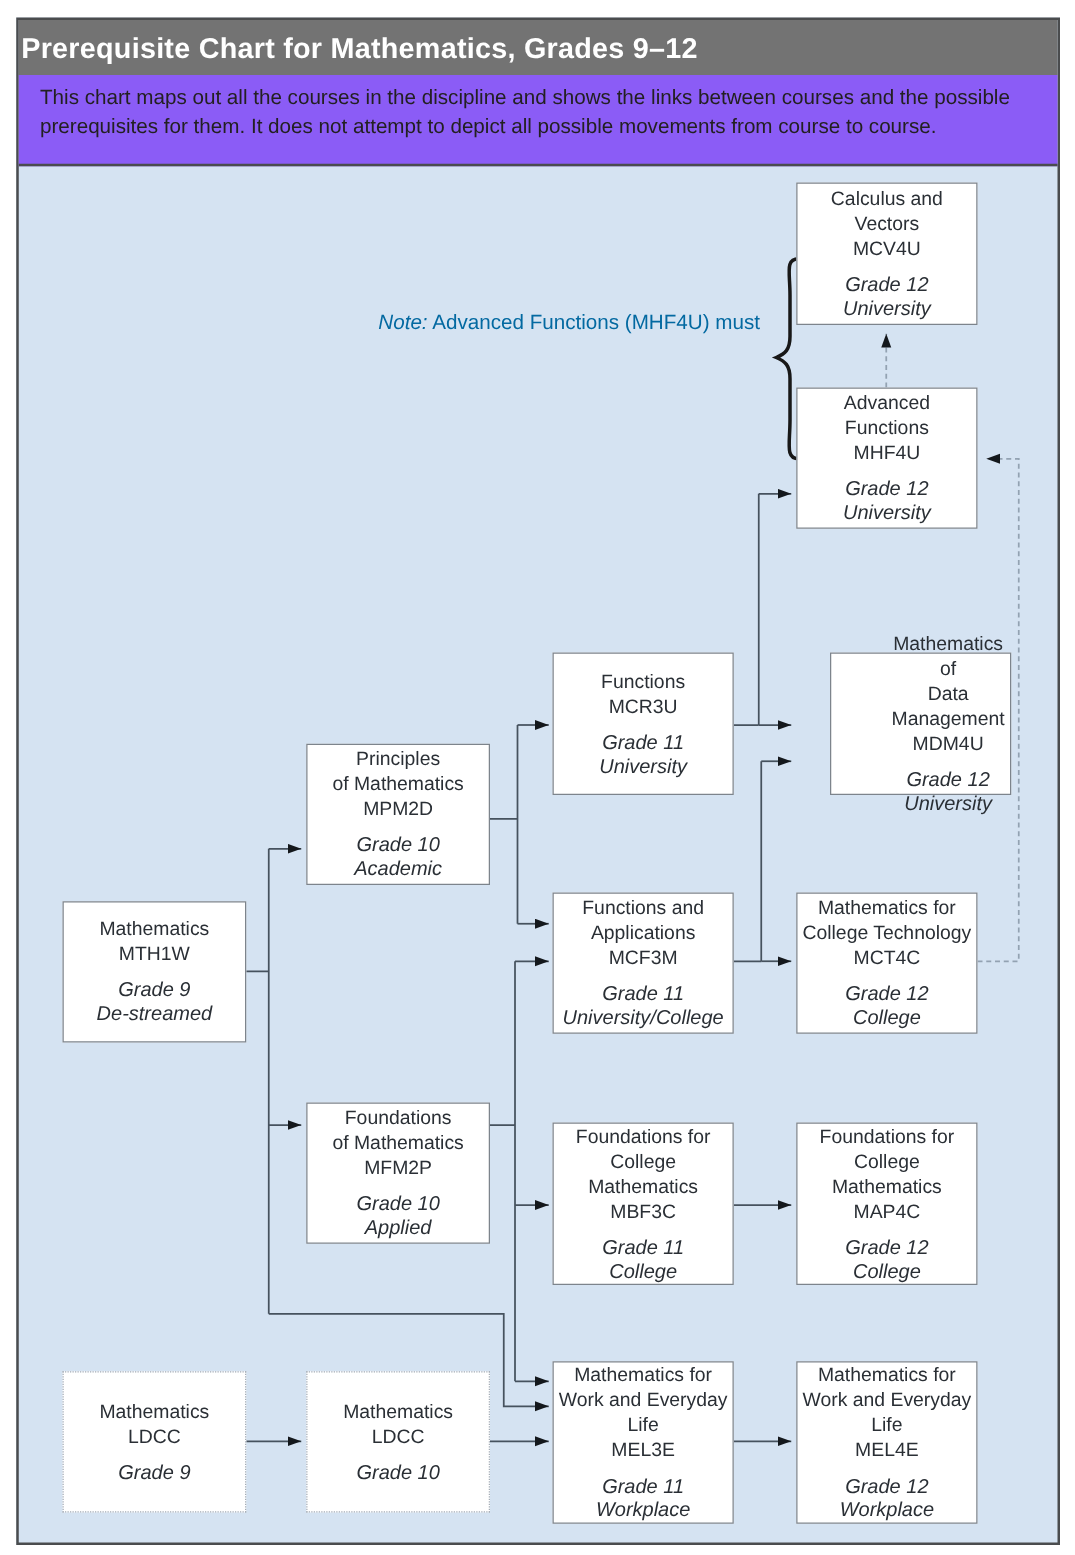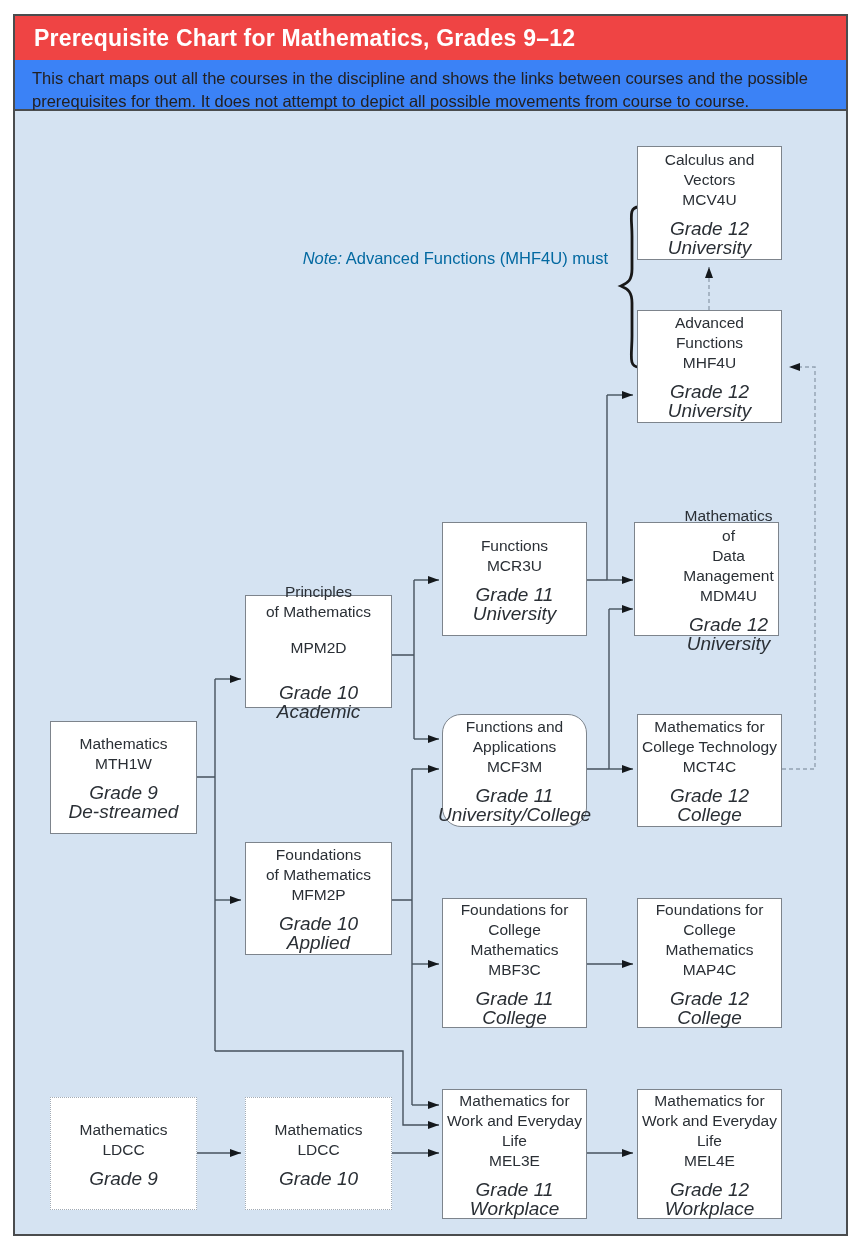--- a/index.html
+++ b/index.html
@@ -1,33 +1,33 @@
 <!DOCTYPE html>
 <html><head>
 <meta charset="utf-8">
 <style>
   html,body { margin:0; padding:0; background:#ffffff; }
   body { font-family:"Liberation Sans", sans-serif; }
   .page { position:relative; width:860px; height:1244px; background:#ffffff; overflow:hidden; }
   .frame { position:absolute; left:13px; top:14px; width:835px; height:1222px;
            border:2px solid #4a4c4e; box-sizing:border-box; background:#d5e3f2; }
-  .titlebar { position:absolute; left:0; top:0; width:100%; height:44px; background:#ef4444;
+  .titlebar { position:absolute; left:0; top:0; width:100%; height:44px; background:#737373;
               color:#ffffff; font-size:23px; font-weight:bold; line-height:44px;
-              padding-left:19px; box-sizing:border-box; letter-spacing:0.2px; }
-  .subtitle { position:absolute; left:0; top:44px; width:100%; height:51px; background:#3b82f6;
+              padding-left:2px; box-sizing:border-box; letter-spacing:0.2px; }
+  .subtitle { position:absolute; left:0; top:44px; width:100%; height:73px; background:#8b5cf6;
               color:#232021; font-size:16.5px; line-height:23px; padding:7px 20px 0 17px;
               box-sizing:border-box; border-bottom:2px solid #4a4c4e; }
   .chart { position:absolute; left:0; top:103px; width:831px; height:1115px; }
   .wires { position:absolute; left:0; top:0; }
   .box { position:absolute; background:#ffffff; border:1px solid #7d848c; box-sizing:border-box;
          display:flex; flex-direction:column; justify-content:center; align-items:center;
          text-align:center; color:#2a2f35; }
   .box.dotted { border:1.5px dotted #a2abb5; }
   .bname, .bcode { font-size:15.5px; line-height:20px; white-space:pre-line; }
-  .bgrade { margin-top:9px; font-style:italic; font-size:19px; line-height:19px; }
+  .bgrade { margin-top:9px; font-style:italic; font-size:16px; line-height:19px; }
   .note { position:absolute; right:238px; top:128px; width:340px; text-align:right;
           font-size:16.5px; line-height:22.5px; color:#0369a1; }
   .note .prefix { font-style:italic; }
 </style>
 </head>
 <body>
 
 <div class="page">
   <div class="frame">
 
@@ -98,41 +98,41 @@
 
       <div class="box" style="left:427px; top:403px; width:145px; height:114px;">
         <div class="bname">Functions</div>
         <div class="bcode">MCR3U</div>
         <div class="bgrade">
             <div>Grade 11</div>
             <div>University</div>
           </div>
       </div>
 
-      <div class="box" style="left:619px; top:403px; width:145px; height:114px;padding-left:44px;">
+      <div class="box" style="left:649px; top:403px; width:145px; height:114px;padding-left:44px;">
         <div class="bname">Mathematics of
 Data Management</div>
         <div class="bcode">MDM4U</div>
         <div class="bgrade">
             <div>Grade 12</div>
             <div>University</div>
           </div>
       </div>
 
-      <div class="box" style="left:230px; top:476px; width:147px; height:113px;gap:16px;">
+      <div class="box" style="left:230px; top:476px; width:147px; height:113px;">
         <div class="bname">Principles
 of Mathematics</div>
         <div class="bcode">MPM2D</div>
         <div class="bgrade">
             <div>Grade 10</div>
             <div>Academic</div>
           </div>
       </div>
 
-      <div class="box" style="left:427px; top:595px; width:145px; height:113px;border-radius:19px;">
+      <div class="box" style="left:427px; top:595px; width:145px; height:113px;">
         <div class="bname">Functions and
 Applications</div>
         <div class="bcode">MCF3M</div>
         <div class="bgrade">
             <div>Grade 11</div>
             <div>University/College</div>
           </div>
       </div>
 
       <div class="box" style="left:622px; top:595px; width:145px; height:113px;">
@@ -147,21 +147,21 @@
 
       <div class="box" style="left:35px; top:602px; width:147px; height:113px;">
         <div class="bname">Mathematics</div>
         <div class="bcode">MTH1W</div>
         <div class="bgrade">
             <div>Grade 9</div>
             <div>De-streamed</div>
           </div>
       </div>
 
-      <div class="box" style="left:230px; top:723px; width:147px; height:113px;">
+      <div class="box" style="left:230px; top:763px; width:147px; height:113px;">
         <div class="bname">Foundations
 of Mathematics</div>
         <div class="bcode">MFM2P</div>
         <div class="bgrade">
             <div>Grade 10</div>
             <div>Applied</div>
           </div>
       </div>
 
       <div class="box" style="left:427px; top:779px; width:145px; height:130px;">

